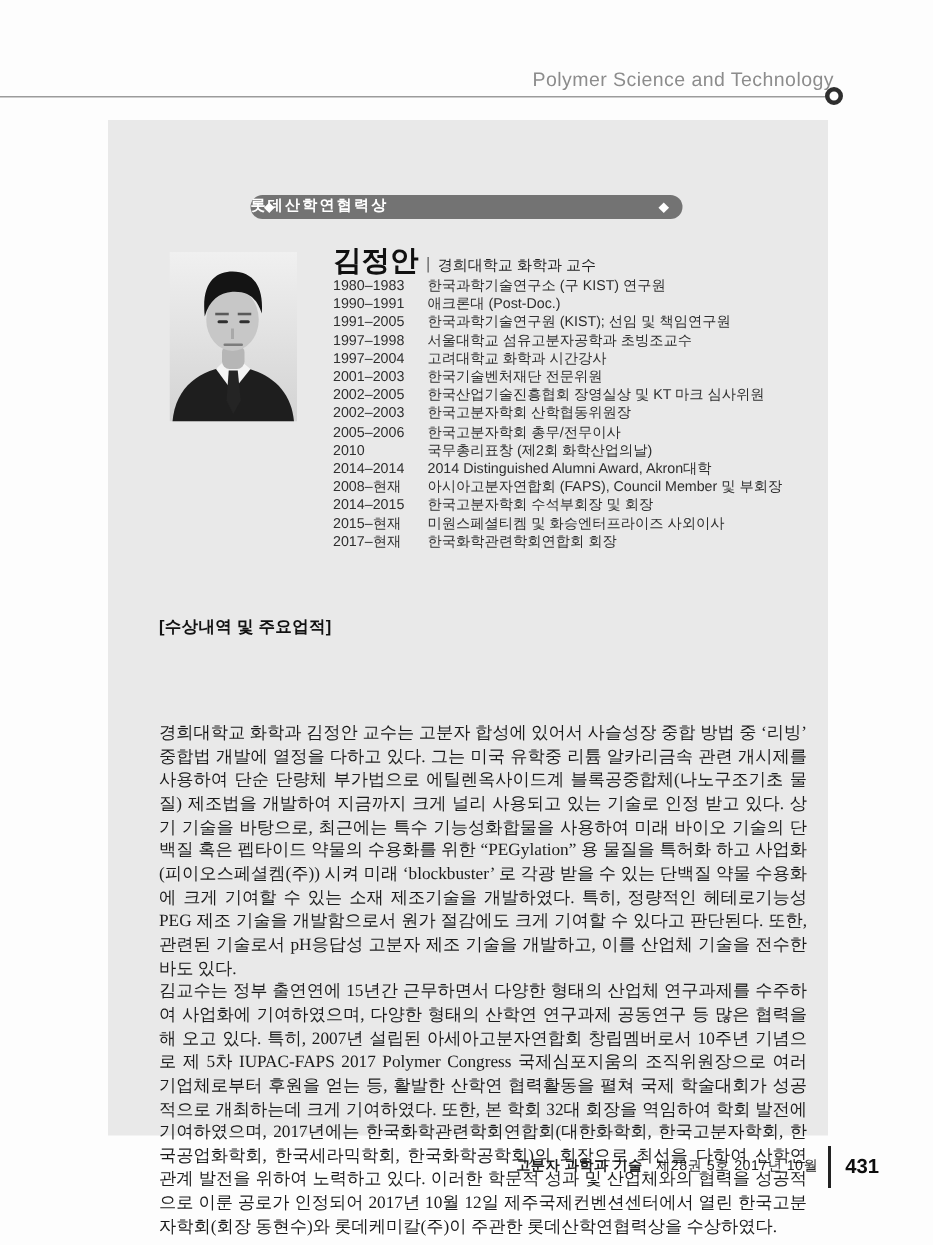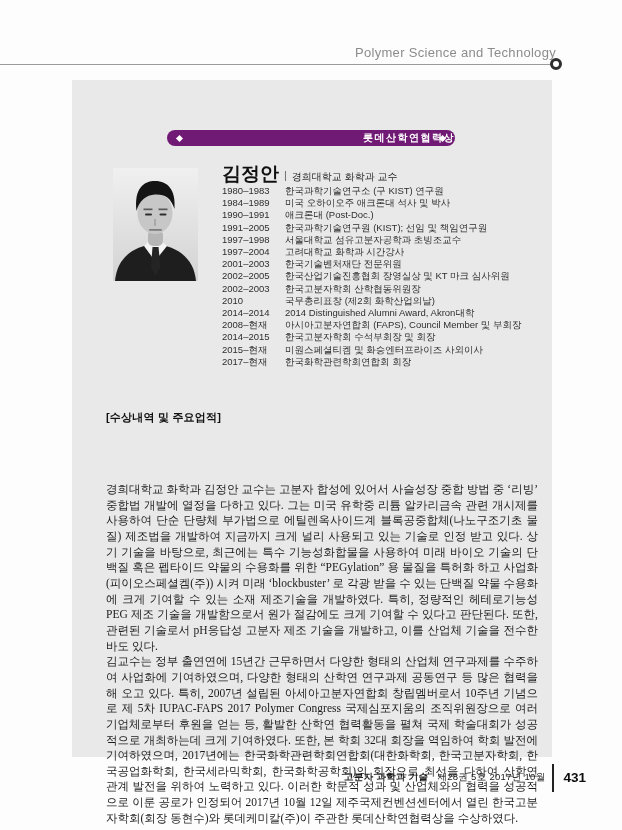--- a/index.html
+++ b/index.html
@@ -14,22 +14,22 @@
   
   #journal-title{top:45px;right:66px;font-size:13px;color:#8c8c8c;letter-spacing:.3px;}
   #rule{top:64px;left:0;width:551px;height:1px;background:#9b9b9b;}
   #ring{top:58px;left:550px;width:6px;height:6px;border:3px solid #2e2e2e;border-radius:50%;background:#fff;}
 
   
   #panel{top:80px;left:72px;width:480px;height:677px;background:#e9e9e9;}
 
   
   #banner{
-    top:130px;left:167px;width:288px;height:16px;background:#701a75;border-radius:8px;
-    color:#fff;text-align:right;font-size:10px;font-weight:bold;line-height:16px;letter-spacing:1.5px;
+    top:130px;left:167px;width:288px;height:16px;background:#737373;border-radius:8px;
+    color:#fff;text-align:left;font-size:10px;font-weight:bold;line-height:16px;letter-spacing:1.5px;
   }
   .diamond{position:absolute;top:5.5px;width:5px;height:5px;background:#fff;transform:rotate(45deg);}
   .diamond.left{left:10px;}
   .diamond.right{right:10px;}
 
   
   #photo{top:168px;left:113px;width:85px;height:113px;line-height:0;}
 
   
   #name-row{top:161px;left:222px;white-space:nowrap;}
@@ -101,23 +101,20 @@
   <span id="name">김정안</span><span id="name-sep">|</span><span id="affiliation">경희대학교 화학과 교수</span>
 </div>
 
 <div class="abs" id="career">
 
 
     <div class="career-row">
       <span class="period">1980–1983</span><span class="desc">한국과학기술연구소 (구 KIST) 연구원</span>
     </div>
 
-    <div class="career-row">
-      <span class="period">1984–1989</span><span class="desc">미국 오하이오주 애크론대 석사 및 박사</span>
-    </div>
 
     <div class="career-row">
       <span class="period">1990–1991</span><span class="desc">애크론대 (Post-Doc.)</span>
     </div>
 
     <div class="career-row">
       <span class="period">1991–2005</span><span class="desc">한국과학기술연구원 (KIST); 선임 및 책임연구원</span>
     </div>
 
 
@@ -134,20 +131,23 @@
     </div>
 
     <div class="career-row">
       <span class="period">2002–2005</span><span class="desc">한국산업기술진흥협회 장영실상 및 KT 마크 심사위원</span>
     </div>
 
     <div class="career-row">
       <span class="period">2002–2003</span><span class="desc">한국고분자학회 산학협동위원장</span>
     </div>
 
+    <div class="career-row">
+      <span class="period">2005–2006</span><span class="desc">한국고분자학회 총무/전무이사</span>
+    </div>
 
 
     <div class="career-row">
       <span class="period">2010</span><span class="desc">국무총리표창 (제2회 화학산업의날)</span>
     </div>
 
     <div class="career-row">
       <span class="period">2014–2014</span><span class="desc">2014 Distinguished Alumni Award, Akron대학</span>
     </div>
 

